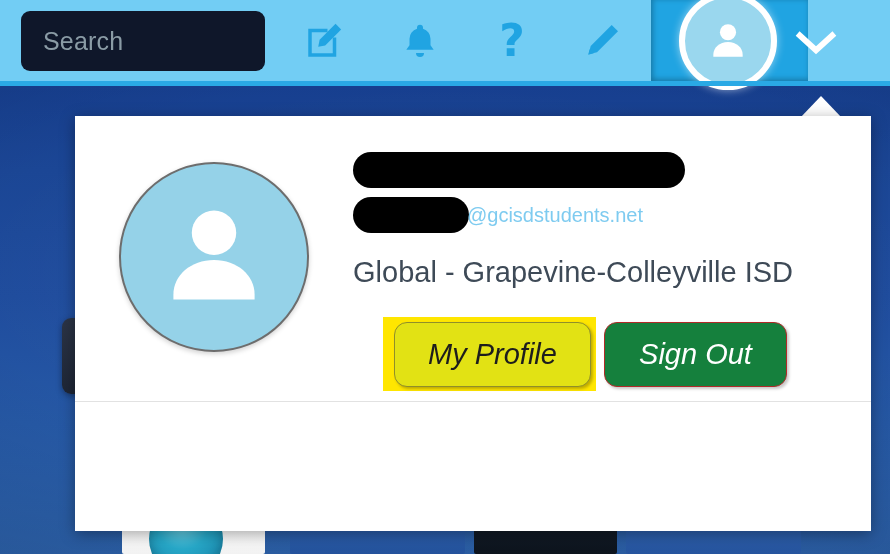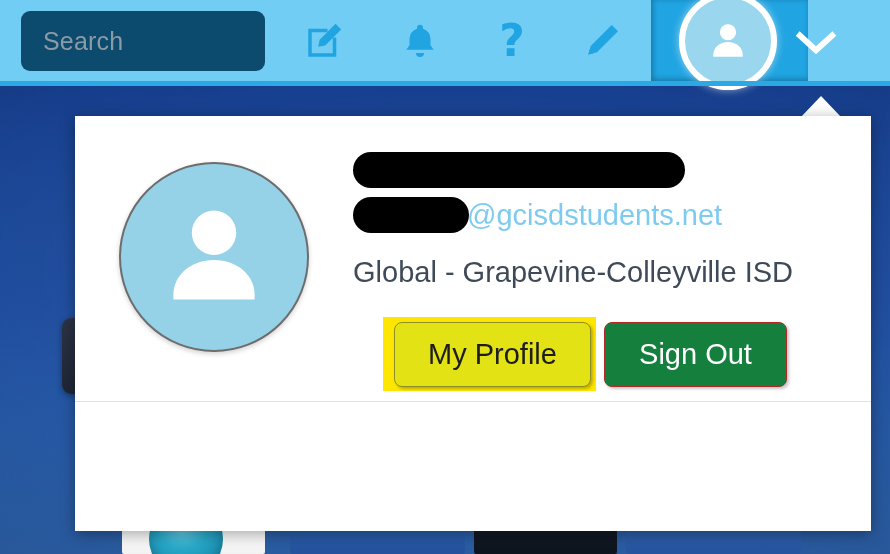--- a/index.html
+++ b/index.html
@@ -114,21 +114,21 @@
     background: #20a4e2;
     box-shadow: inset 3px 0 5px rgba(0,0,0,0.16),
                 inset 0 -3px 5px rgba(0,0,0,0.14);
   }
 
   .search-box {
     position: absolute;
     left: 21px; top: 11px;
     width: 244px; height: 60px;
     border-radius: 9px;
-    background: #0c4a6e;
+    background: #0f172a;
     box-sizing: border-box;
     display: flex;
     align-items: center;
   }
   .search-box .ph {
     margin-left: 22px;
     color: #8a9ba5;
     font-size: 25px;
     letter-spacing: 0.2px;
   }
@@ -233,21 +233,21 @@
     height: 36px;
     margin-bottom: 3px;
   }
   .redact-user {
     width: 116px; height: 36px;
     border-radius: 18px;
     flex: none;
   }
   .email-dom {
     color: #7ecbf0;
-    font-size: 29px;
+    font-size: 20px;
     line-height: 1;
     margin-left: -2px;
   }
   .org {
     color: #3e4a57;
     font-size: 29px;
     line-height: 1.1;
     margin-top: 24px;
     white-space: nowrap;
   }
@@ -270,22 +270,23 @@
     left: 383px; top: 317px;
     width: 213px; height: 74px;
     background: #ffe600;
   }
   .btn {
     position: absolute;
     box-sizing: border-box;
     display: flex;
     align-items: center;
     justify-content: center;
-    border-radius: 8px;
+    border-radius: 13px;
     font-size: 29px;
+    font-style: italic;
   }
   .btn-profile {
     left: 394px; top: 322px;
     width: 197px; height: 65px;
     background: #e2e214;
     border: 1px solid #8f8f2a;
     color: #1d1d1d;
     box-shadow: 2px 2px 3px rgba(0,0,0,0.25);
   }
   .btn-signout {

